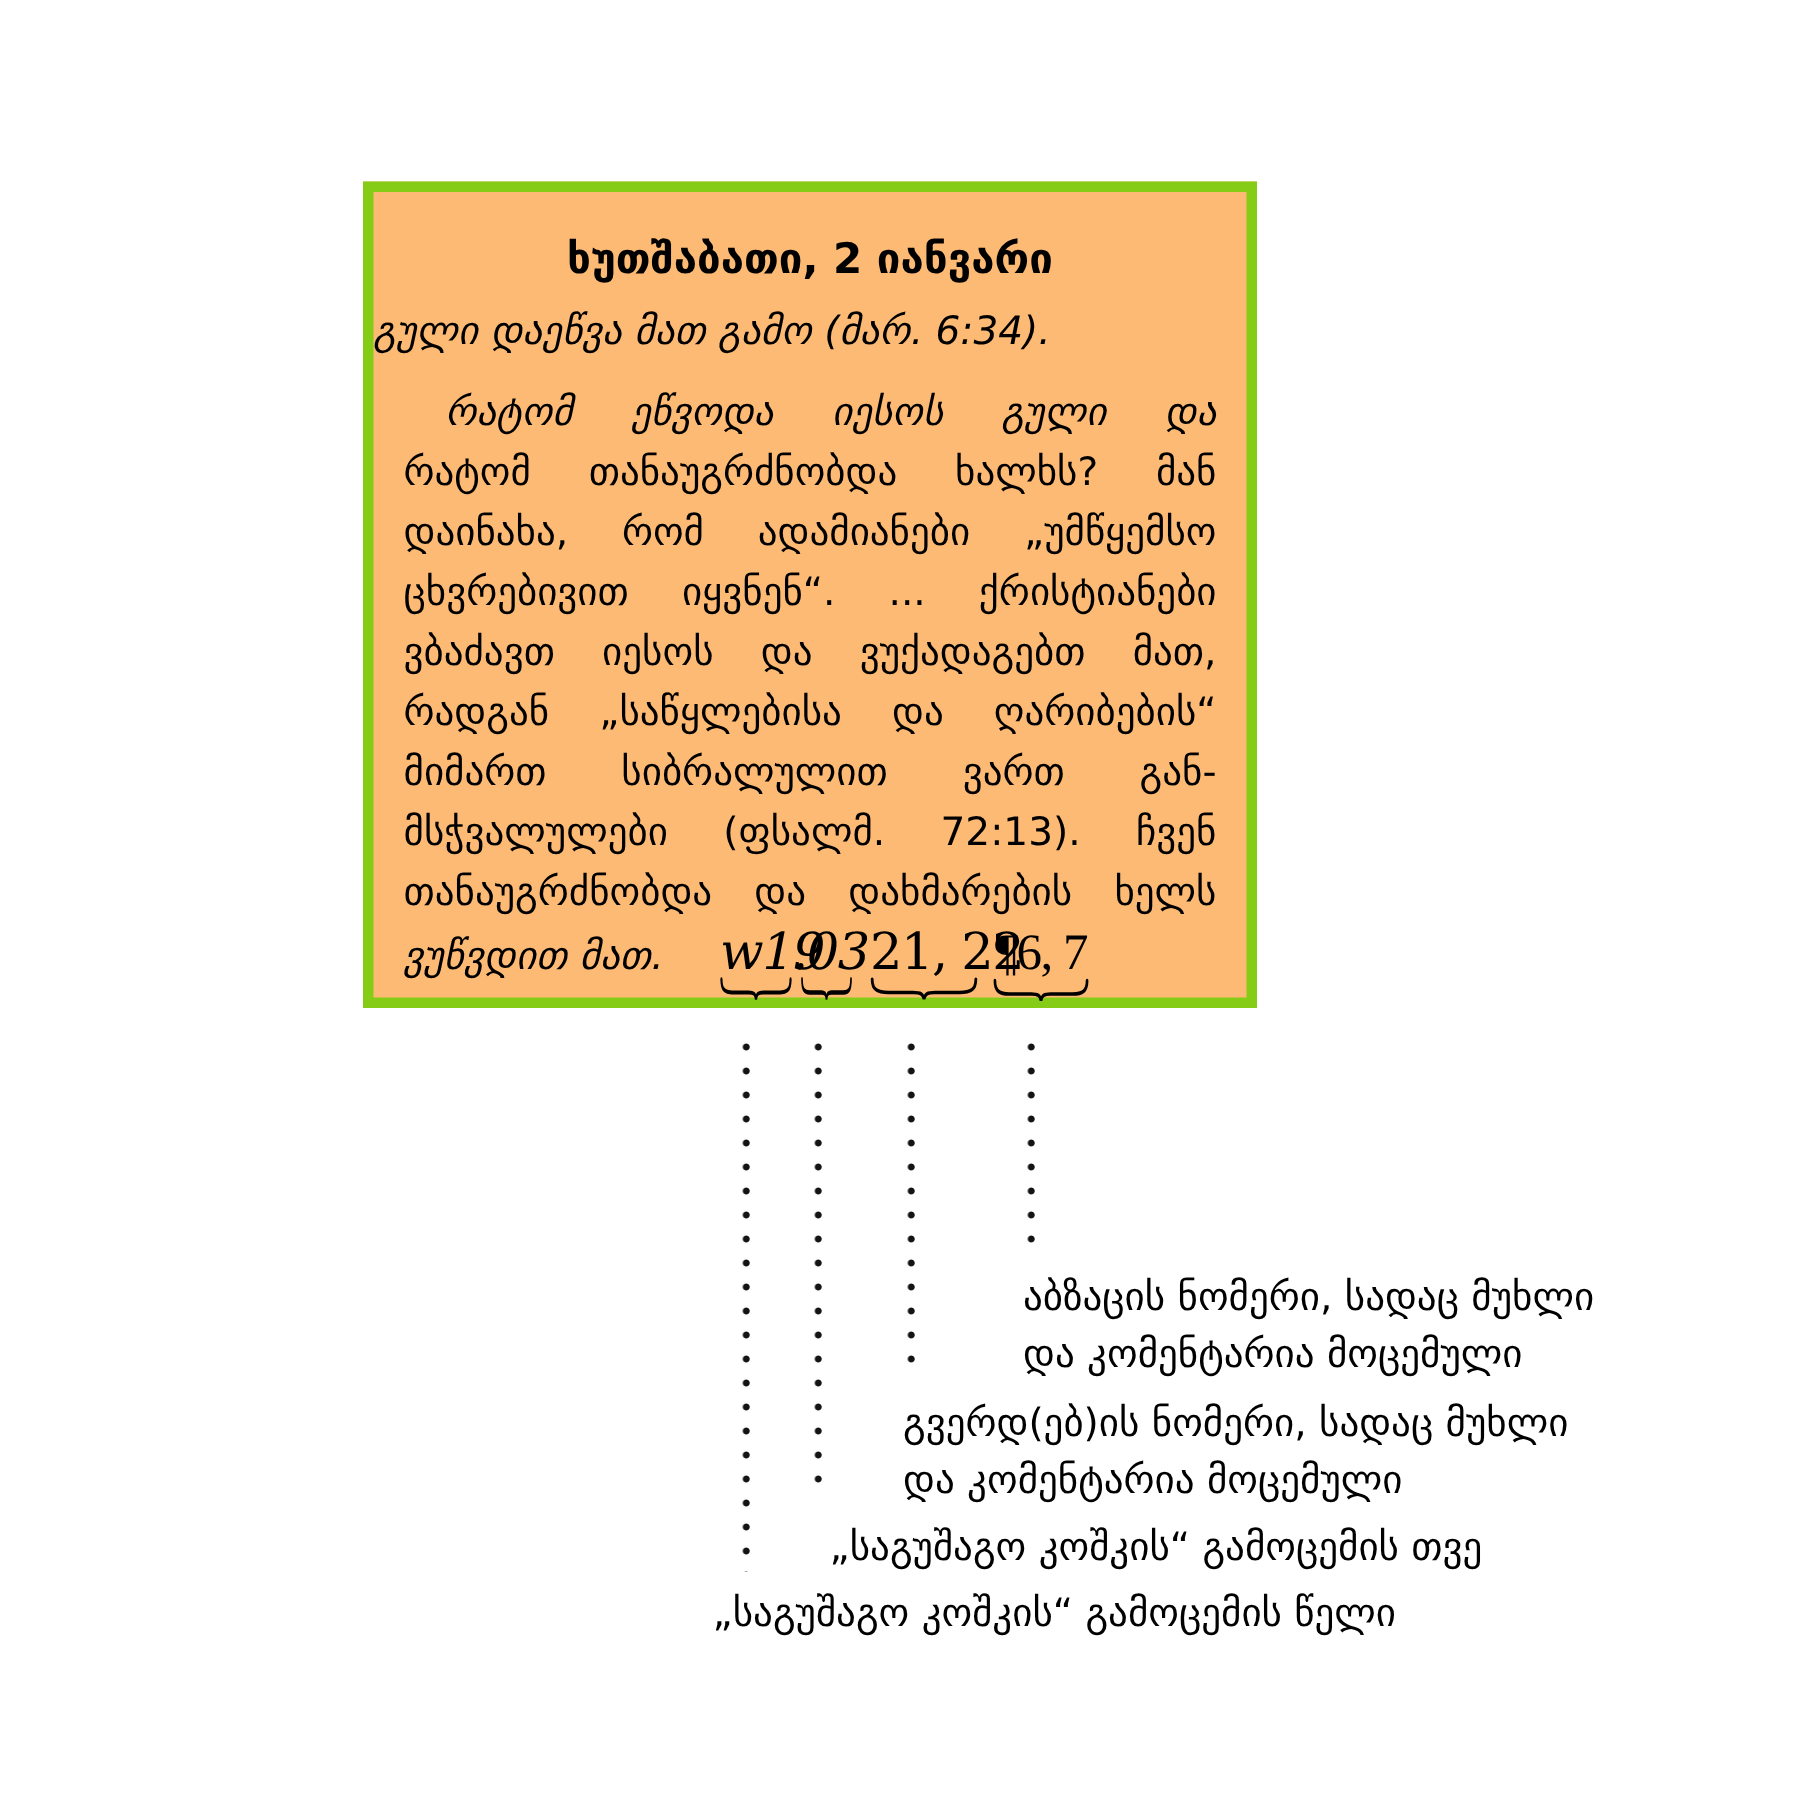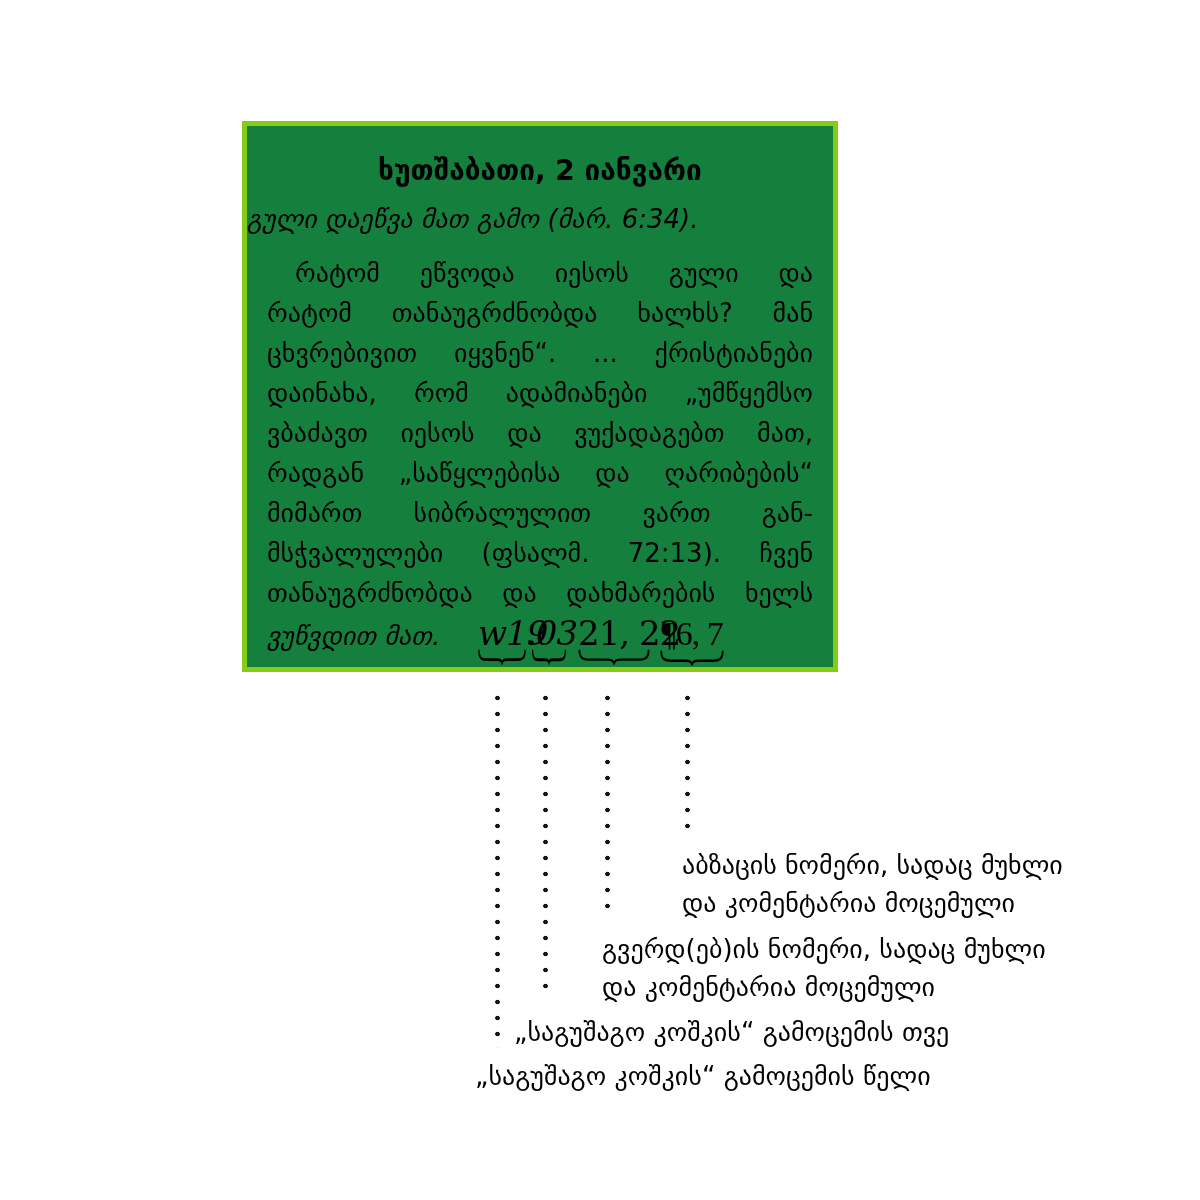--- a/index.html
+++ b/index.html
@@ -3,34 +3,34 @@
 <meta charset="utf-8">
 <style>
   html,body{margin:0;padding:0;background:#ffffff;}
   .canvas{
     position:relative;width:1200px;height:1200px;background:#ffffff;
     font-family:"DejaVu Sans",sans-serif;color:#000000;overflow:hidden;
   }
   
   .daily-box{
     position:absolute;left:242px;top:121px;width:596px;height:551px;
-    border:5px solid #84cc16;background:#15803d;box-sizing:border-box;
+    border:7px solid #84cc16;background:#fdba74;box-sizing:border-box;
   }
   .date-heading{
     margin-top:27px;text-align:center;font-weight:bold;font-size:28px;line-height:36px;
   }
   .scripture{
     margin-top:12px;text-align:left;font-style:italic;font-size:26px;line-height:36px;
   }
   .box-body{margin-top:16px;padding:0 20px;}
   .body-line{
     height:40px;line-height:40px;font-size:26px;
     text-align:justify;text-align-last:justify;overflow:visible;white-space:nowrap;
   }
-  .body-line.indent{padding-left:28px;}
+  .body-line.indent{padding-left:28px;font-style:italic;}
   
   .ref-line{height:40px;line-height:40px;white-space:nowrap;}
   .ref-prefix{display:inline-block;width:211px;font-size:26px;vertical-align:baseline;font-style:italic;}
   .ref-seg{
     display:inline-block;position:relative;text-align:center;vertical-align:baseline;
     font-family:"DejaVu Serif",serif;font-size:34px;letter-spacing:-1px;
   }
   .ref-seg.italic{font-style:italic;}
   .w-year{width:48px;}
   .w-month{width:46px;margin-right:6px;}
@@ -46,37 +46,37 @@
     background-size:5px 16px;background-repeat:repeat-y;background-position:center top;
   }
   .d-year{left:495px;height:358px;}
   .d-month{left:543px;height:302px;}
   .d-pages{left:605px;height:222px;}
   .d-paras{left:685px;height:140px;}
   
   .anno{position:absolute;font-size:26px;line-height:38px;white-space:nowrap;}
   .anno-paragraph{left:682px;top:846px;}
   .anno-pages{left:602px;top:930px;}
-  .anno-month{left:514px;top:1013px;}
+  .anno-month{left:553px;top:1013px;}
   .anno-year{left:475px;top:1057px;}
 </style>
 </head>
 <body>
 
 <div class="canvas">
 
   <div class="daily-box">
     <div class="date-heading">ხუთშაბათი, 2 იანვარი</div>
     <div class="scripture">გული დაეწვა მათ გამო (მარ. 6:34).</div>
 
     <div class="box-body">
       <div class="body-line indent">რატომ ეწვოდა იესოს გული და</div>
       <div class="body-line">რატომ თანაუგრძნობდა ხალხს? მან</div>
+      <div class="body-line">დაინახა, რომ ადამიანები „უმწყემსო</div>
       <div class="body-line">ცხვრებივით იყვნენ“. ... ქრისტიანები</div>
-      <div class="body-line">დაინახა, რომ ადამიანები „უმწყემსო</div>
       <div class="body-line">ვბაძავთ იესოს და ვუქადაგებთ მათ,</div>
       <div class="body-line">რადგან „საწყლებისა და ღარიბების“</div>
       <div class="body-line">მიმართ სიბრალულით ვართ გან-</div>
       <div class="body-line">მსჭვალულები (ფსალმ. 72:13). ჩვენ</div>
       <div class="body-line">თანაუგრძნობდა და დახმარების ხელს</div>
 
       <div class="ref-line">
         <span class="ref-prefix">ვუწვდით მათ.</span><span class="ref-seg italic w-year"><span>w19</span><span class="brace">
               <svg viewBox="0 0 100 18" preserveAspectRatio="none">
                 <path d="M2,2 C2,10 7,12 17,12 L40,12 C47,12 49,13 50,17 C51,13 53,12 60,12 L83,12 C93,12 98,10 98,2" fill="none" stroke="#000" stroke-width="3" stroke-linecap="round"></path>

